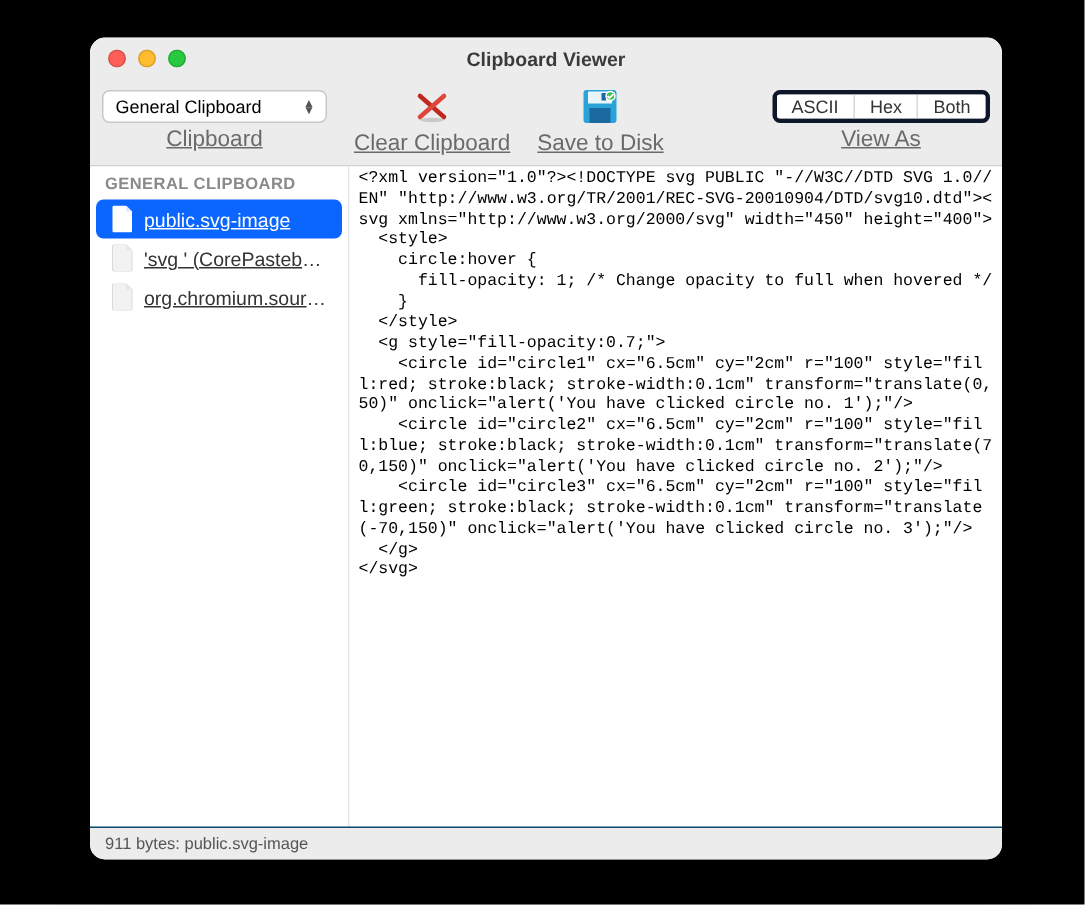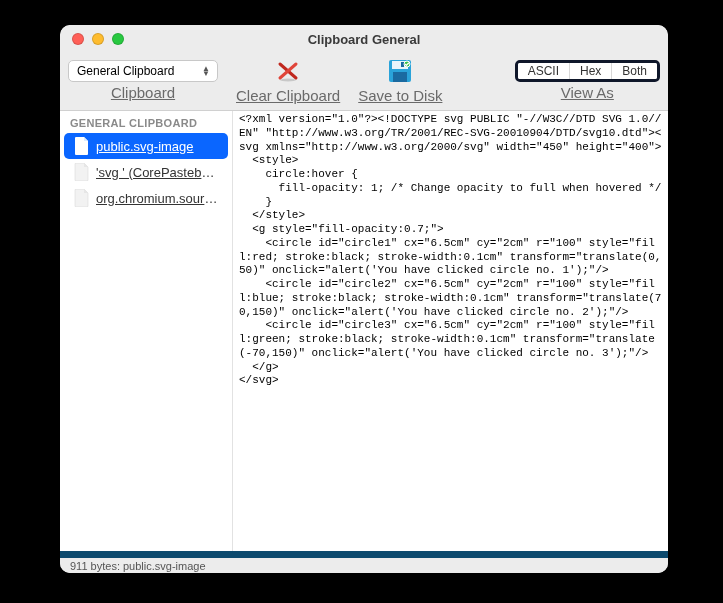--- a/index.html
+++ b/index.html
@@ -166,40 +166,40 @@
     padding: 2px 6px;
     white-space: pre-wrap;
     word-break: break-all;
     overflow: auto;
     color: #000;
     background: #fff;
   }
   .statusbar {
     height: 22px;
     background: #ececec;
-    border-top: 7px solid #0c4a6e;
+    border-top: 1px solid #0c4a6e;
     font-size: 11px;
     color: #555;
     display: flex;
     align-items: center;
     padding: 0 10px;
   }
 </style>
 </head>
 <body>
 
 <div class="window">
 
   <div class="titlebar">
     <div class="traffic">
       <div class="dot red"></div>
       <div class="dot yellow"></div>
       <div class="dot green"></div>
     </div>
-    <div class="title">Clipboard General</div>
+    <div class="title">Clipboard Viewer</div>
   </div>
 
   <div class="toolbar">
     <div class="tool">
       <div class="dropdown">
         <span>General Clipboard</span>
         <span class="chevrons">
           <span class="chev">▲</span>
             <span class="chev">▼</span>
         </span>

